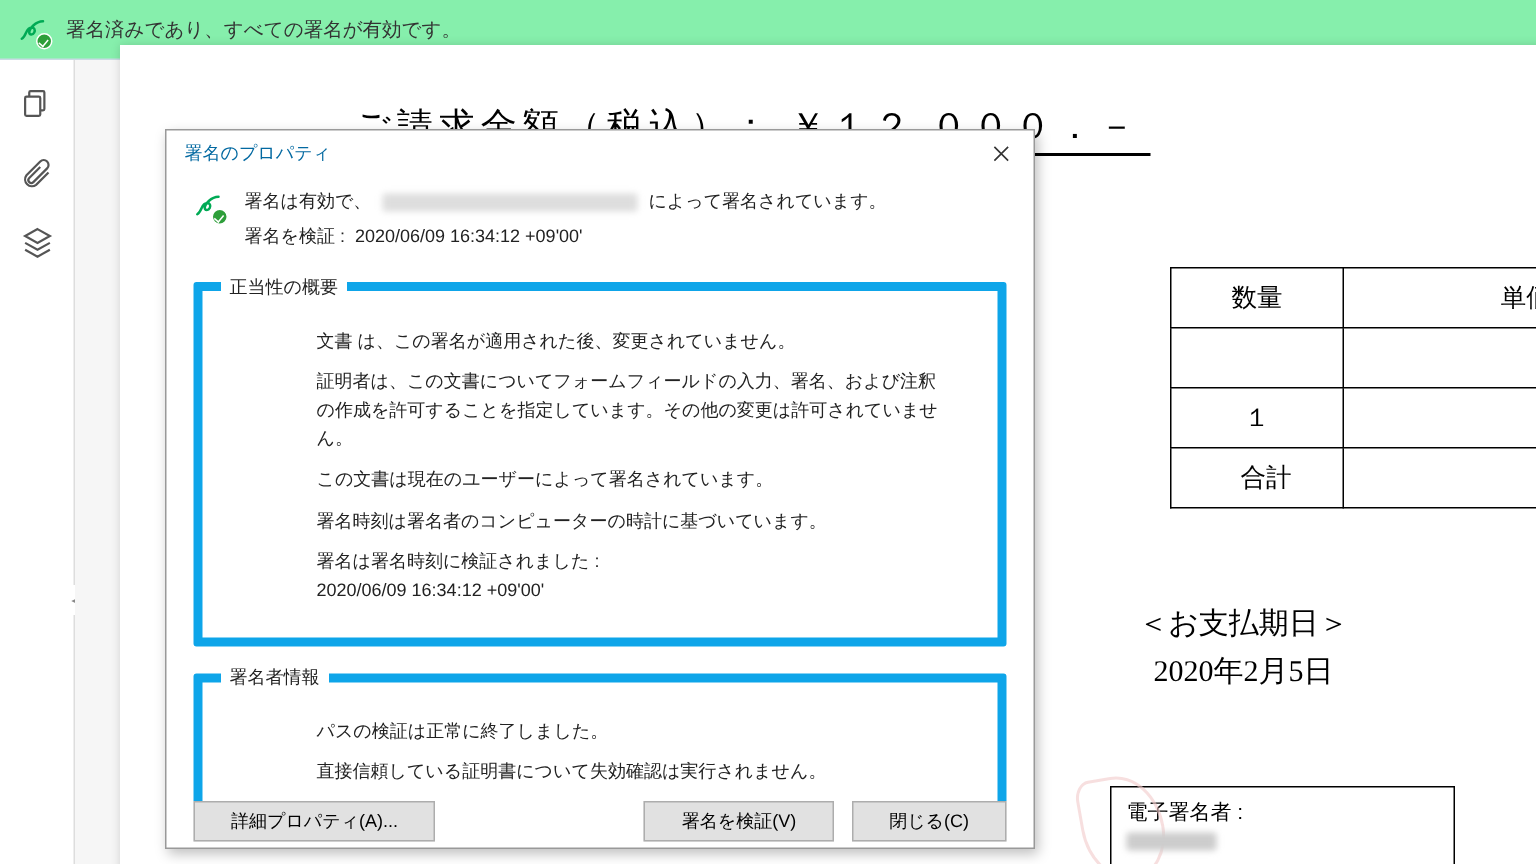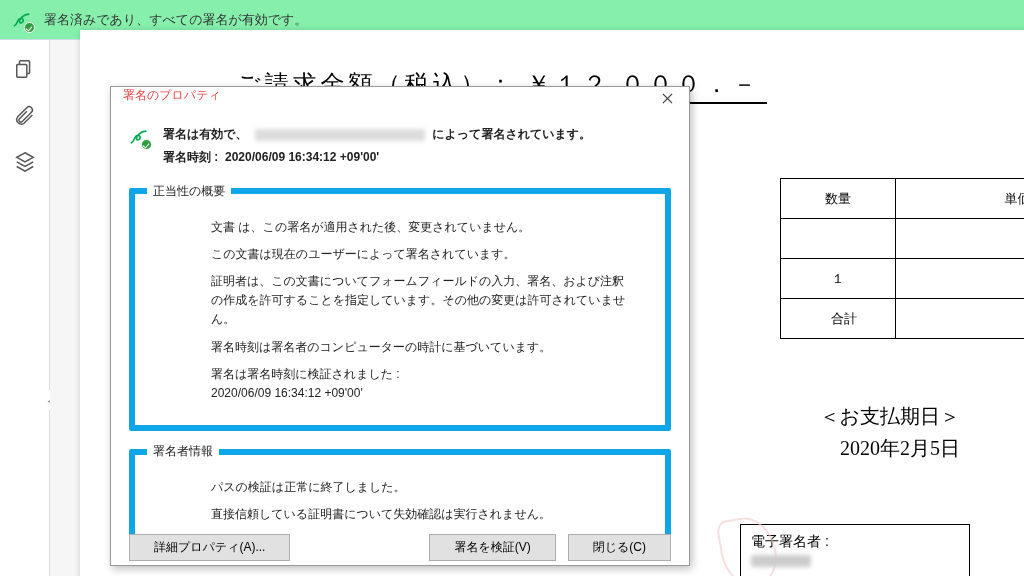--- a/index.html
+++ b/index.html
@@ -12,35 +12,35 @@
   .sidebar { position: absolute; top: 40px; left: 0; width: 50px; bottom: 0; background: #fff; border-right: 1px solid #ddd; display: flex; flex-direction: column; align-items: center; padding-top: 18px; gap: 24px; }
   .sidebar .sb-icon { width: 22px; height: 22px; color: #555; cursor: pointer; }
   .sidebar-collapse { position: absolute; top: 390px; left: 44px; width: 12px; height: 20px; background: #fff; display:flex; align-items:center; justify-content:center; color:#888; font-size:10px; cursor:pointer; }
 
   .doc-area { position: absolute; top: 40px; left: 50px; right: 0; bottom: 0; background: #f6f6f6; }
   .page { position: absolute; top: -10px; left: 30px; width: 1100px; height: 700px; background: #fff; box-shadow: 0 0 6px rgba(0,0,0,0.15); padding: 20px 40px; font-family: "MS Mincho", serif; color: #000; }
 
   .invoice-title { font-size: 24px; letter-spacing: 4px; border-bottom: 2px solid #000; display: inline-block; padding: 0 6px 2px; margin-left: 110px; margin-top: 18px; }
 
   .inv-table { position: absolute; top: 148px; left: 700px; width: 360px; border-collapse: collapse; }
-  .inv-table th, .inv-table td { border: 1px solid #000; height: 40px; font-size: 13px; text-align: center; font-weight: normal; font-family: Liberation Serif, serif; }
+  .inv-table th, .inv-table td { border: 1px solid #000; height: 40px; font-size: 17px; text-align: center; font-weight: normal; font-family: Liberation Serif, serif; }
   .inv-table td.sum-label { text-align: center; padding-left: 12px; }
 
-  .paydate-box { position: absolute; top: 370px; left: 660px; font-size: 20px; line-height: 1.6; text-align: right; width: 220px; font-family: Liberation Serif, serif; }
+  .paydate-box { position: absolute; top: 370px; left: 639px; font-size: 20px; line-height: 1.6; text-align: center; width: 220px; font-family: Liberation Serif, serif; }
   .esign-box { position: absolute; top: 494px; left: 660px; width: 230px; height: 80px; border: 1px solid #000; padding: 6px 10px; font-size: 14px; font-family: "MS Gothic", sans-serif; line-height: 1.5; background: #fff; }
   .esign-box .line2 { filter: blur(2px); background:#ccc; display:inline-block; width:60px; height:12px; border-radius:2px; }
   .esign-watermark { position:absolute; left:-20px; top:-8px; width:55px; height:70px; border:2px solid #f1c9c9; border-radius:20% 60% 50% 60%; opacity:0.6; transform:rotate(-10deg); pointer-events:none; }
 
   
   .dlg { position: absolute; top: 86px; left: 110px; width: 580px; height: 480px; background: #fff; border: 1px solid #999; box-shadow: 2px 3px 8px rgba(0,0,0,0.25); display: flex; flex-direction: column; font-family: "Yu Gothic", "Meiryo", sans-serif; }
-  .dlg-title { height: 30px; display: flex; justify-content: space-between; padding: 0 8px 0 12px; font-size: 12px; color: #ef4444; }
+  .dlg-title { height: 30px; display: flex; align-items: center; justify-content: space-between; padding: 0 8px 0 12px; font-size: 12px; color: #0369a1; }
   .dlg-close { width: 28px; height: 22px; display:flex; align-items:center; justify-content:center; font-size: 15px; color:#333; cursor:pointer; }
 
   .dlg-body { padding: 6px 18px 10px 18px; font-size: 12px; color: #222; flex: 1; overflow: hidden; }
-  .dlg-head-row { display:flex; align-items:flex-start; gap:14px; margin-bottom:14px;font-weight:bold; }
+  .dlg-head-row { display:flex; align-items:flex-start; gap:14px; margin-bottom:14px; }
   .dlg-head-text { line-height: 1.9; }
   .dlg-head-text .redact { display:inline-block; width:170px; height:12px; background:#ddd; filter: blur(2px); border-radius:2px; vertical-align:middle; margin:0 4px; }
 
   fieldset.section { border: 6px solid #0ea5e9; border-radius: 2px; margin-bottom: 12px; padding: 10px 14px 14px 60px; }
   fieldset.section legend { font-size: 12px; padding: 0 6px; margin-left: -48px; }
   fieldset.section p { margin: 8px 16px; line-height: 1.6; }
 
   .cert-btn-row { text-align: center; margin-top: 10px; }
   .btn { display:inline-block; min-width: 100px; padding: 4px 24px; background: #e1e1e1; border: 1px solid #adadad; font-size: 12px; color:#000; cursor: pointer; font-family: inherit; }
   .btn-primary { border: 2px solid #0078d7; background: #e1e1e1; }
@@ -141,31 +141,31 @@
           </svg>
         <span class="check"></span>
       </span>
       <div class="dlg-head-text">
         <div>
           <span>署名は有効で、</span>
           <span class="redact"></span>
           <span> によって署名されています。</span>
         </div>
         <div>
-          <span>署名時刻 :</span>
+          <span>署名を検証 :</span>
           &nbsp;<span>2020/06/09 16:34:12 +09'00'</span>
         </div>
       </div>
     </div>
 
     <fieldset class="section">
       <legend>正当性の概要</legend>
       <p>文書 は、この署名が適用された後、変更されていません。</p>
+      <p>証明者は、この文書についてフォームフィールドの入力、署名、および注釈の作成を許可することを指定しています。その他の変更は許可されていません。</p>
       <p>この文書は現在のユーザーによって署名されています。</p>
-      <p>証明者は、この文書についてフォームフィールドの入力、署名、および注釈の作成を許可することを指定しています。その他の変更は許可されていません。</p>
       <p>署名時刻は署名者のコンピューターの時計に基づいています。</p>
       <p>
         <span>署名は署名時刻に検証されました :</span><br>
         <span>2020/06/09 16:34:12 +09'00'</span>
       </p>
     </fieldset>
 
     <fieldset class="section">
       <legend>署名者情報</legend>
       <p>パスの検証は正常に終了しました。</p>

